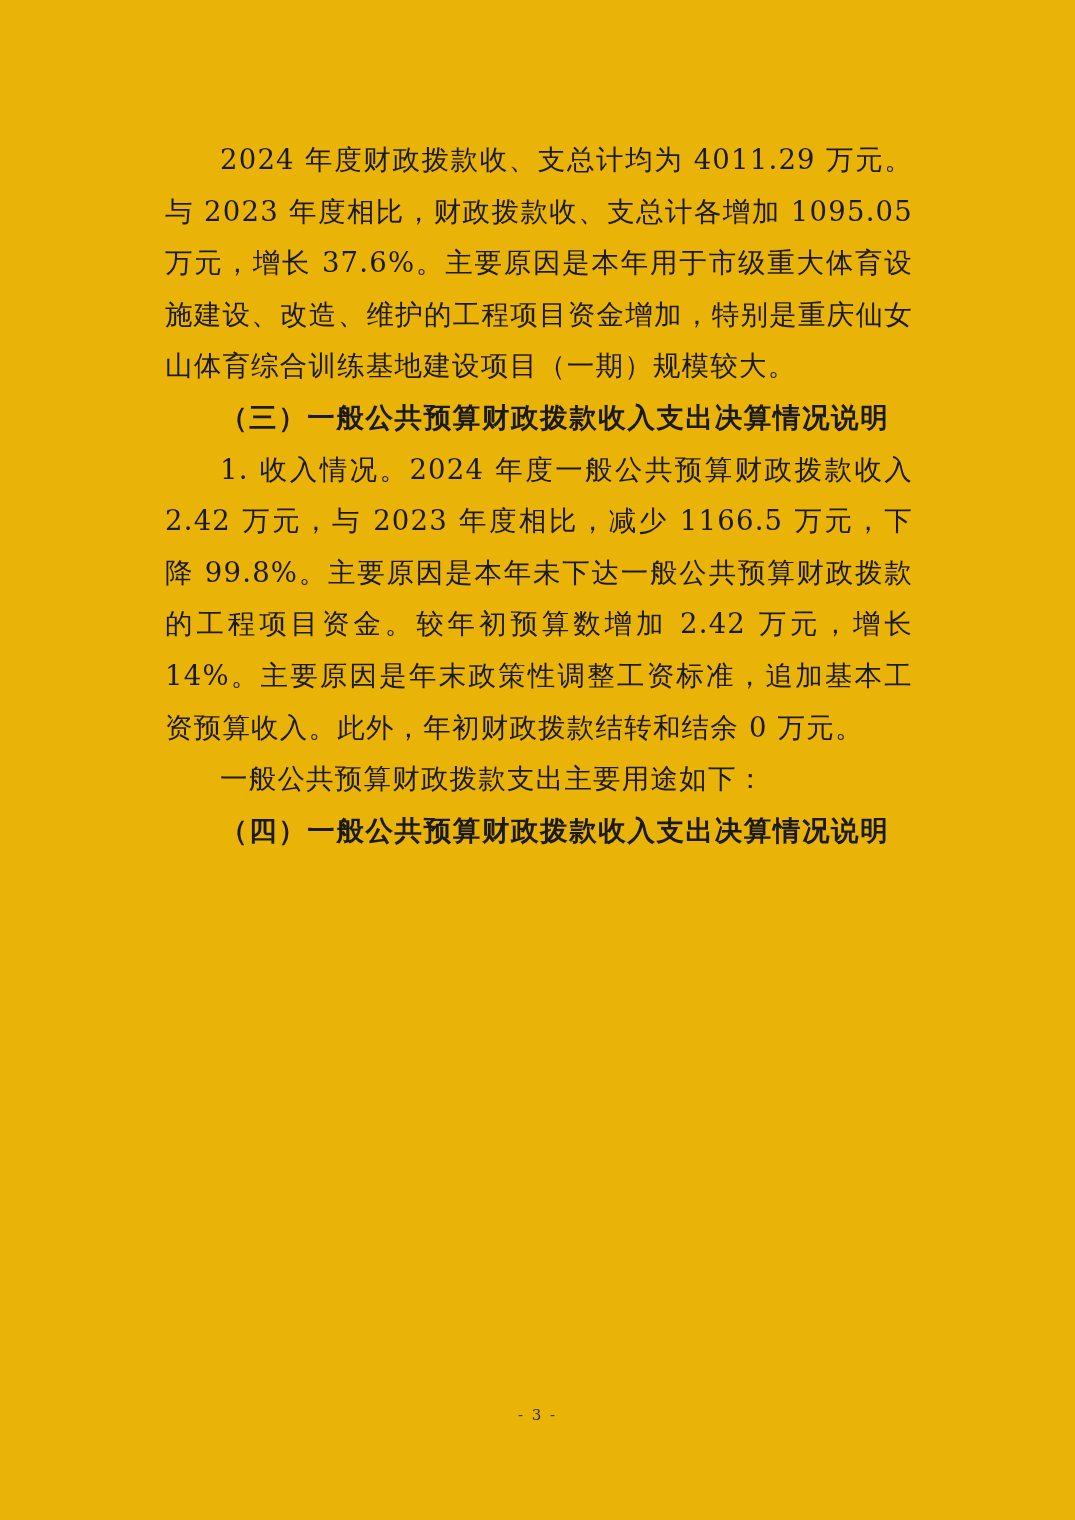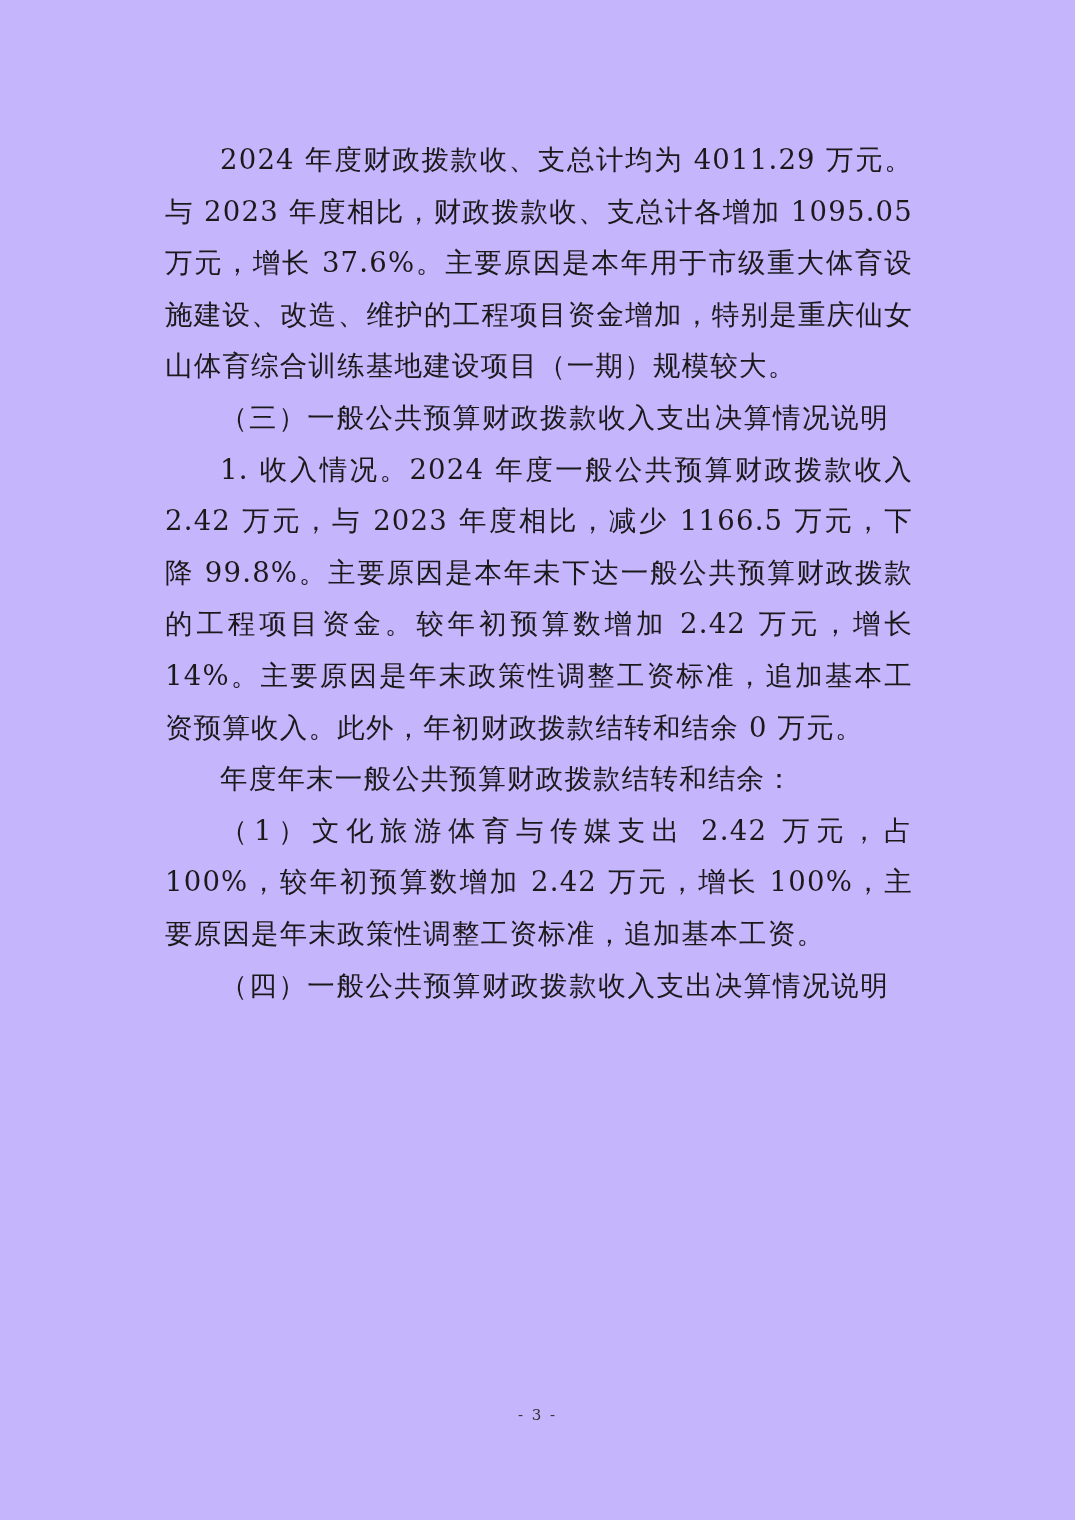--- a/index.html
+++ b/index.html
@@ -1,32 +1,31 @@
 <!DOCTYPE html>
 <html><head>
 <meta charset="utf-8">
 <style>
   html, body { margin: 0; padding: 0; background: #ffffff; }
   body { width: 1075px; height: 1520px; position: relative; overflow: hidden;
          font-family: "DejaVu Serif", "Liberation Serif", serif; color: #1a1a1a; }
-  .page { position: absolute; left: 0; top: 0; width: 1075px; height: 1520px; background: #c4b5fd; }
+  .page { position: absolute; left: 0; top: 0; width: 1075px; height: 1520px; background: #eab308; }
   .content { position: absolute; left: 165px; top: 134px; width: 748px; }
   p { margin: 0; font-size: 27.5px; line-height: 51.6px; text-align: justify; text-align-last: left;
       letter-spacing: 1.2px; }
   p.indent { text-indent: 55px; }
-  p.heading { text-indent: 55px; font-weight: normal; letter-spacing: 1.6px; }
+  p.heading { text-indent: 55px; font-weight: bold; letter-spacing: 1.6px; }
   .page-number { position: absolute; left: 0; width: 1075px; top: 1406px; text-align: center;
                  font-size: 15px; color: #333; letter-spacing: 2px; }
 </style>
 </head>
 <body>
 
 <div class="page">
   <div class="content">
     <p class="indent">2024 年度财政拨款收、支总计均为 4011.29 万元。与 2023 年度相比，财政拨款收、支总计各增加 1095.05 万元，增长 37.6%。主要原因是本年用于市级重大体育设施建设、改造、维护的工程项目资金增加，特别是重庆仙女山体育综合训练基地建设项目（一期）规模较大。</p>
     <p class="heading">（三）一般公共预算财政拨款收入支出决算情况说明</p>
     <p class="indent">1. 收入情况。2024 年度一般公共预算财政拨款收入 2.42 万元，与 2023 年度相比，减少 1166.5 万元，下降 99.8%。主要原因是本年未下达一般公共预算财政拨款的工程项目资金。较年初预算数增加 2.42 万元，增长 14%。主要原因是年末政策性调整工资标准，追加基本工资预算收入。此外，年初财政拨款结转和结余 0 万元。</p>
-    <p class="indent">年度年末一般公共预算财政拨款结转和结余：</p>
-    <p class="indent">（1）文化旅游体育与传媒支出 2.42 万元，占 100%，较年初预算数增加 2.42 万元，增长 100%，主要原因是年末政策性调整工资标准，追加基本工资。</p>
+    <p class="indent">一般公共预算财政拨款支出主要用途如下：</p>
     <p class="heading">（四）一般公共预算财政拨款收入支出决算情况说明</p>
   </div>
   <div class="page-number">- 3 -</div>
 </div>
 
 </body></html>

